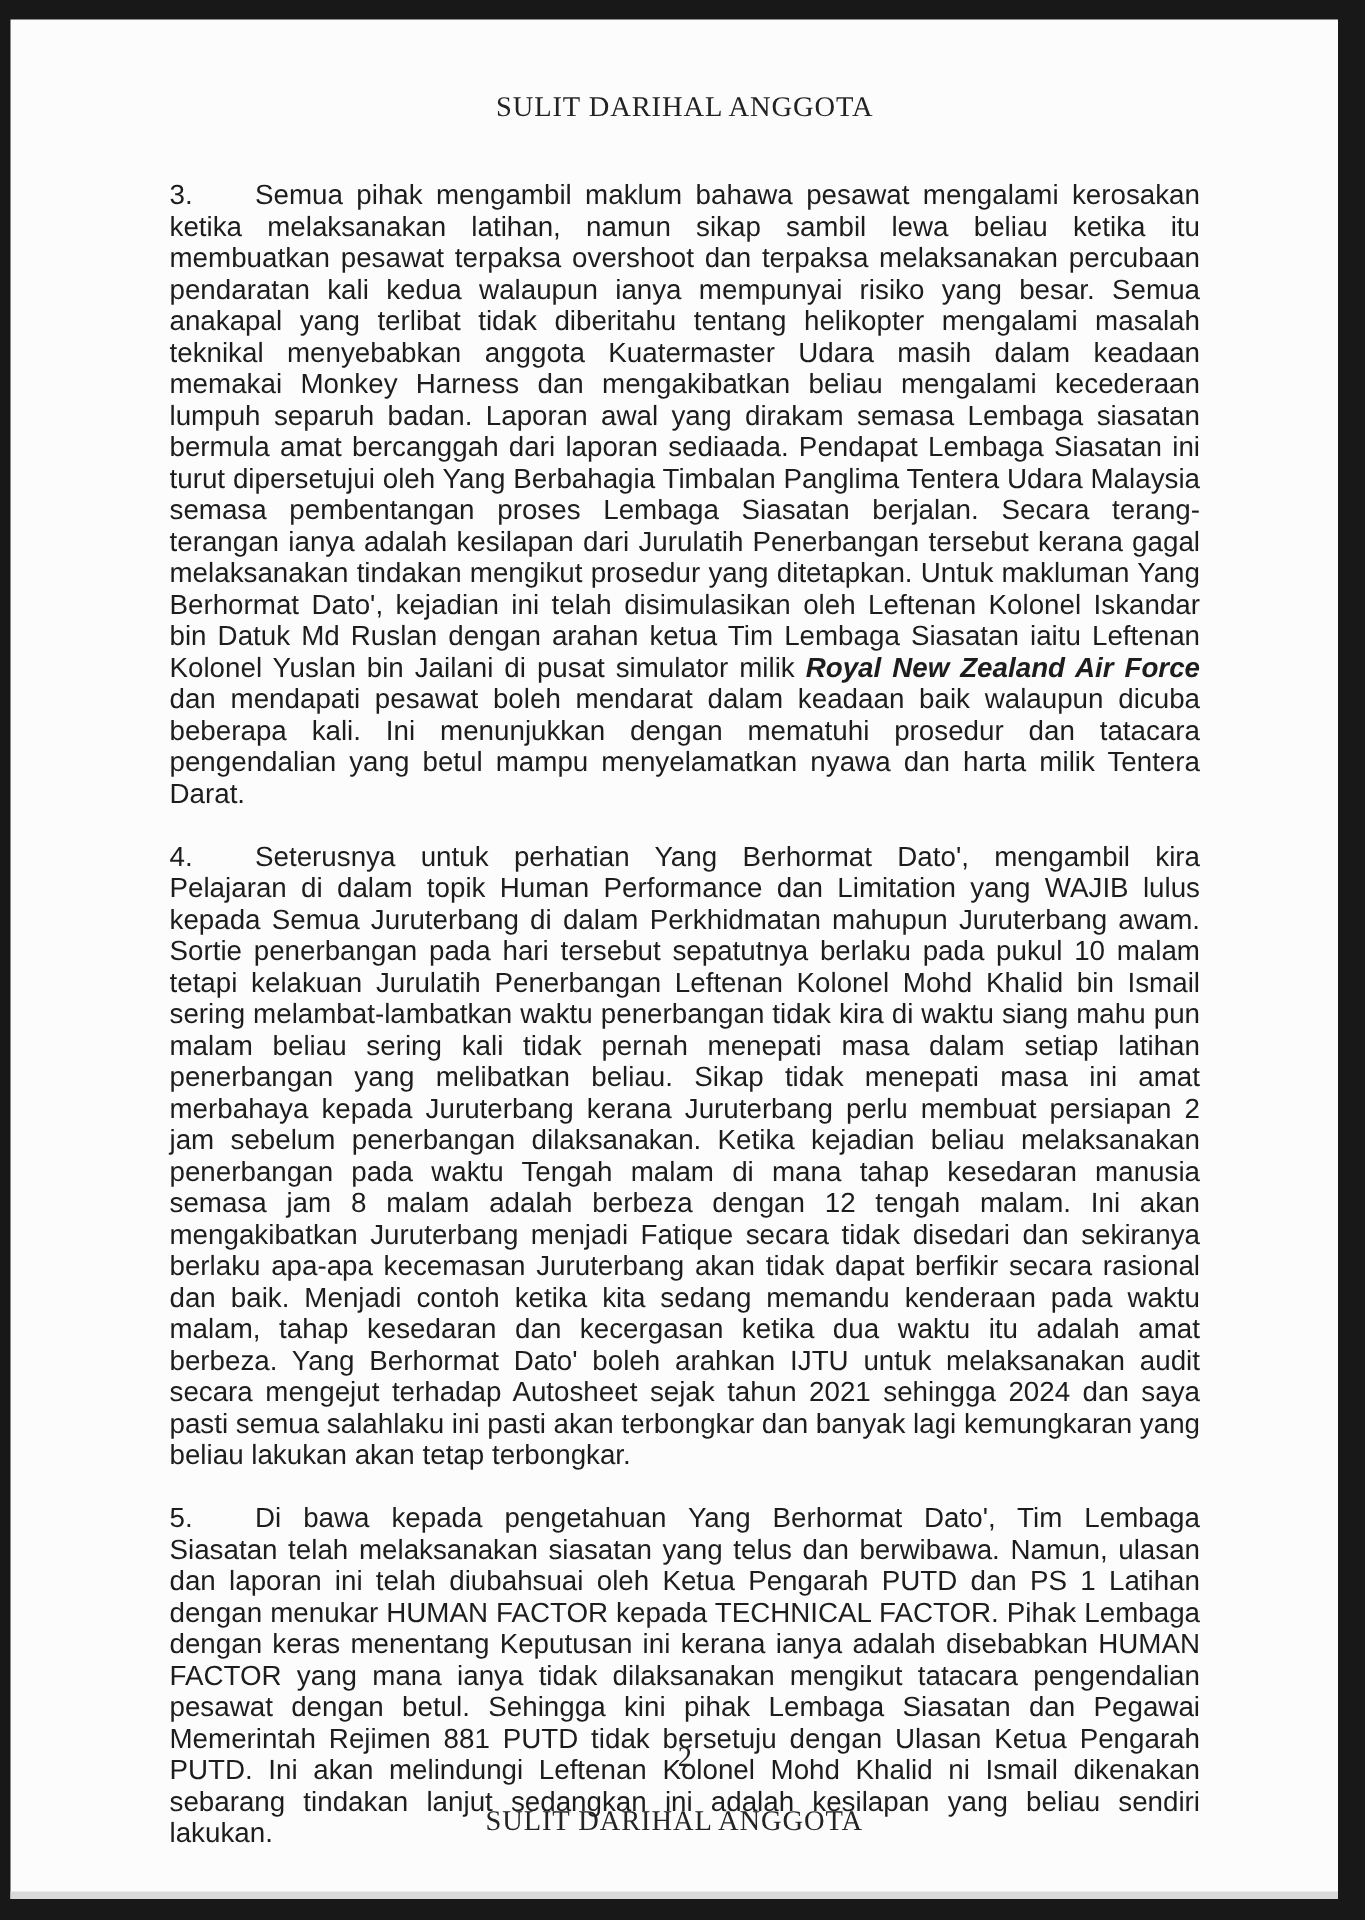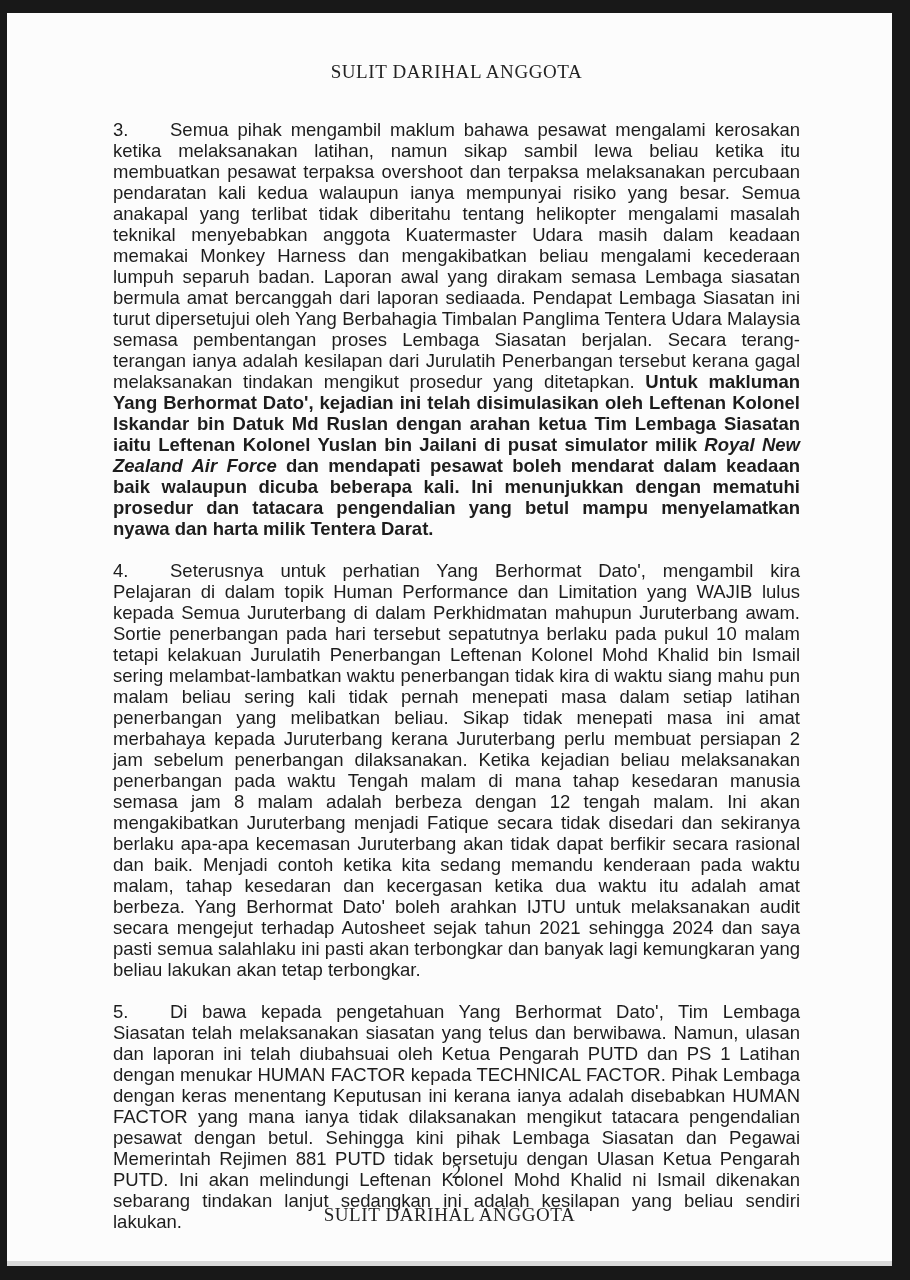--- a/index.html
+++ b/index.html
@@ -30,21 +30,21 @@
   }
   .content {
     margin-top: 36px;
     font-size: 18.5px;
     line-height: 21px;
     text-align: justify;
   }
   .para { margin: 0 0 21px 0; }
   .pnum { display: inline-block; width: 57px; }
   .i  { }
-  .b  { font-weight: bold; }
+  .b  { font-weight: normal; }
   .bi { font-weight: bold; font-style: italic; }
   .page-number {
     position: absolute;
     top: 1148px; left: 106px; width: 687px;
     text-align: center;
     font-family: "Liberation Serif", serif;
     font-size: 19px;
     color: #232323;
   }
   .footer {

